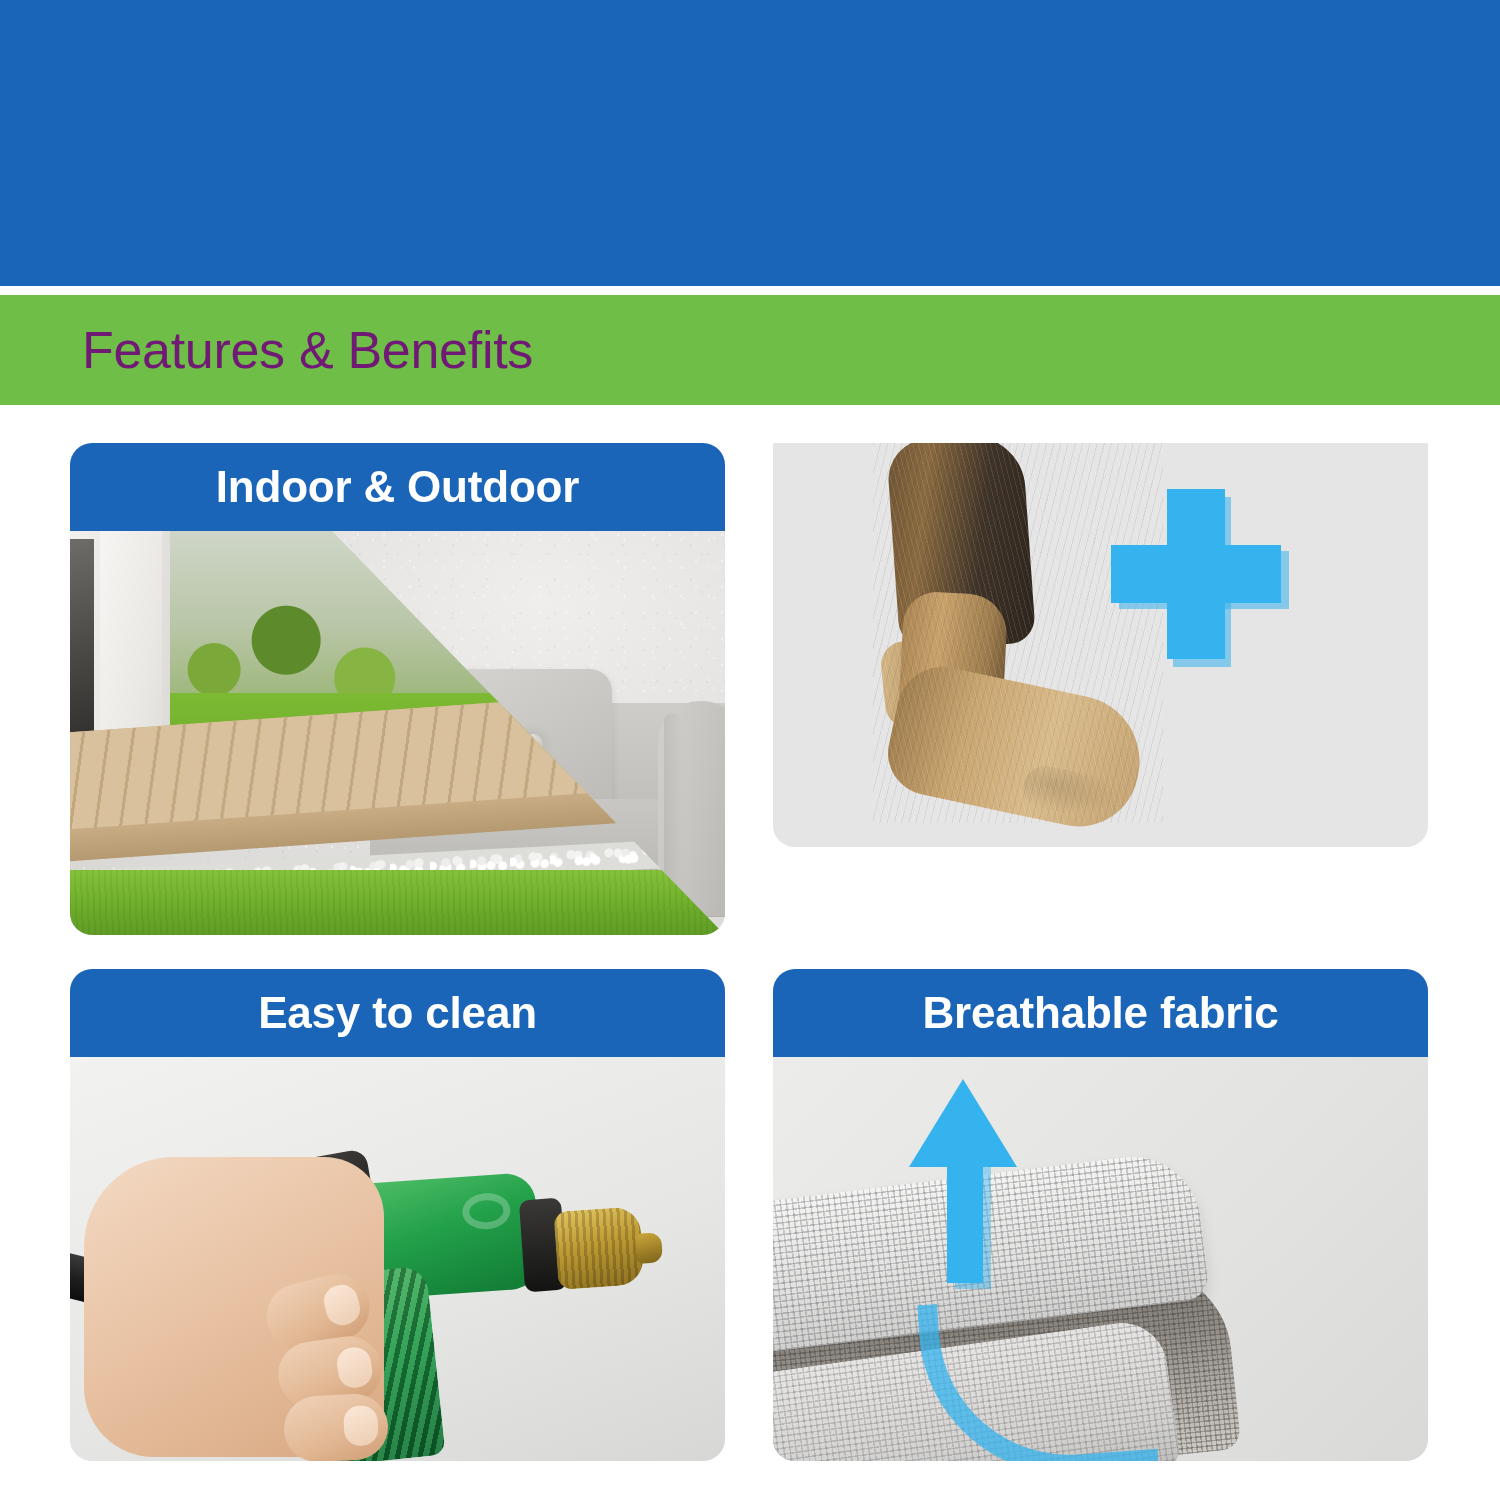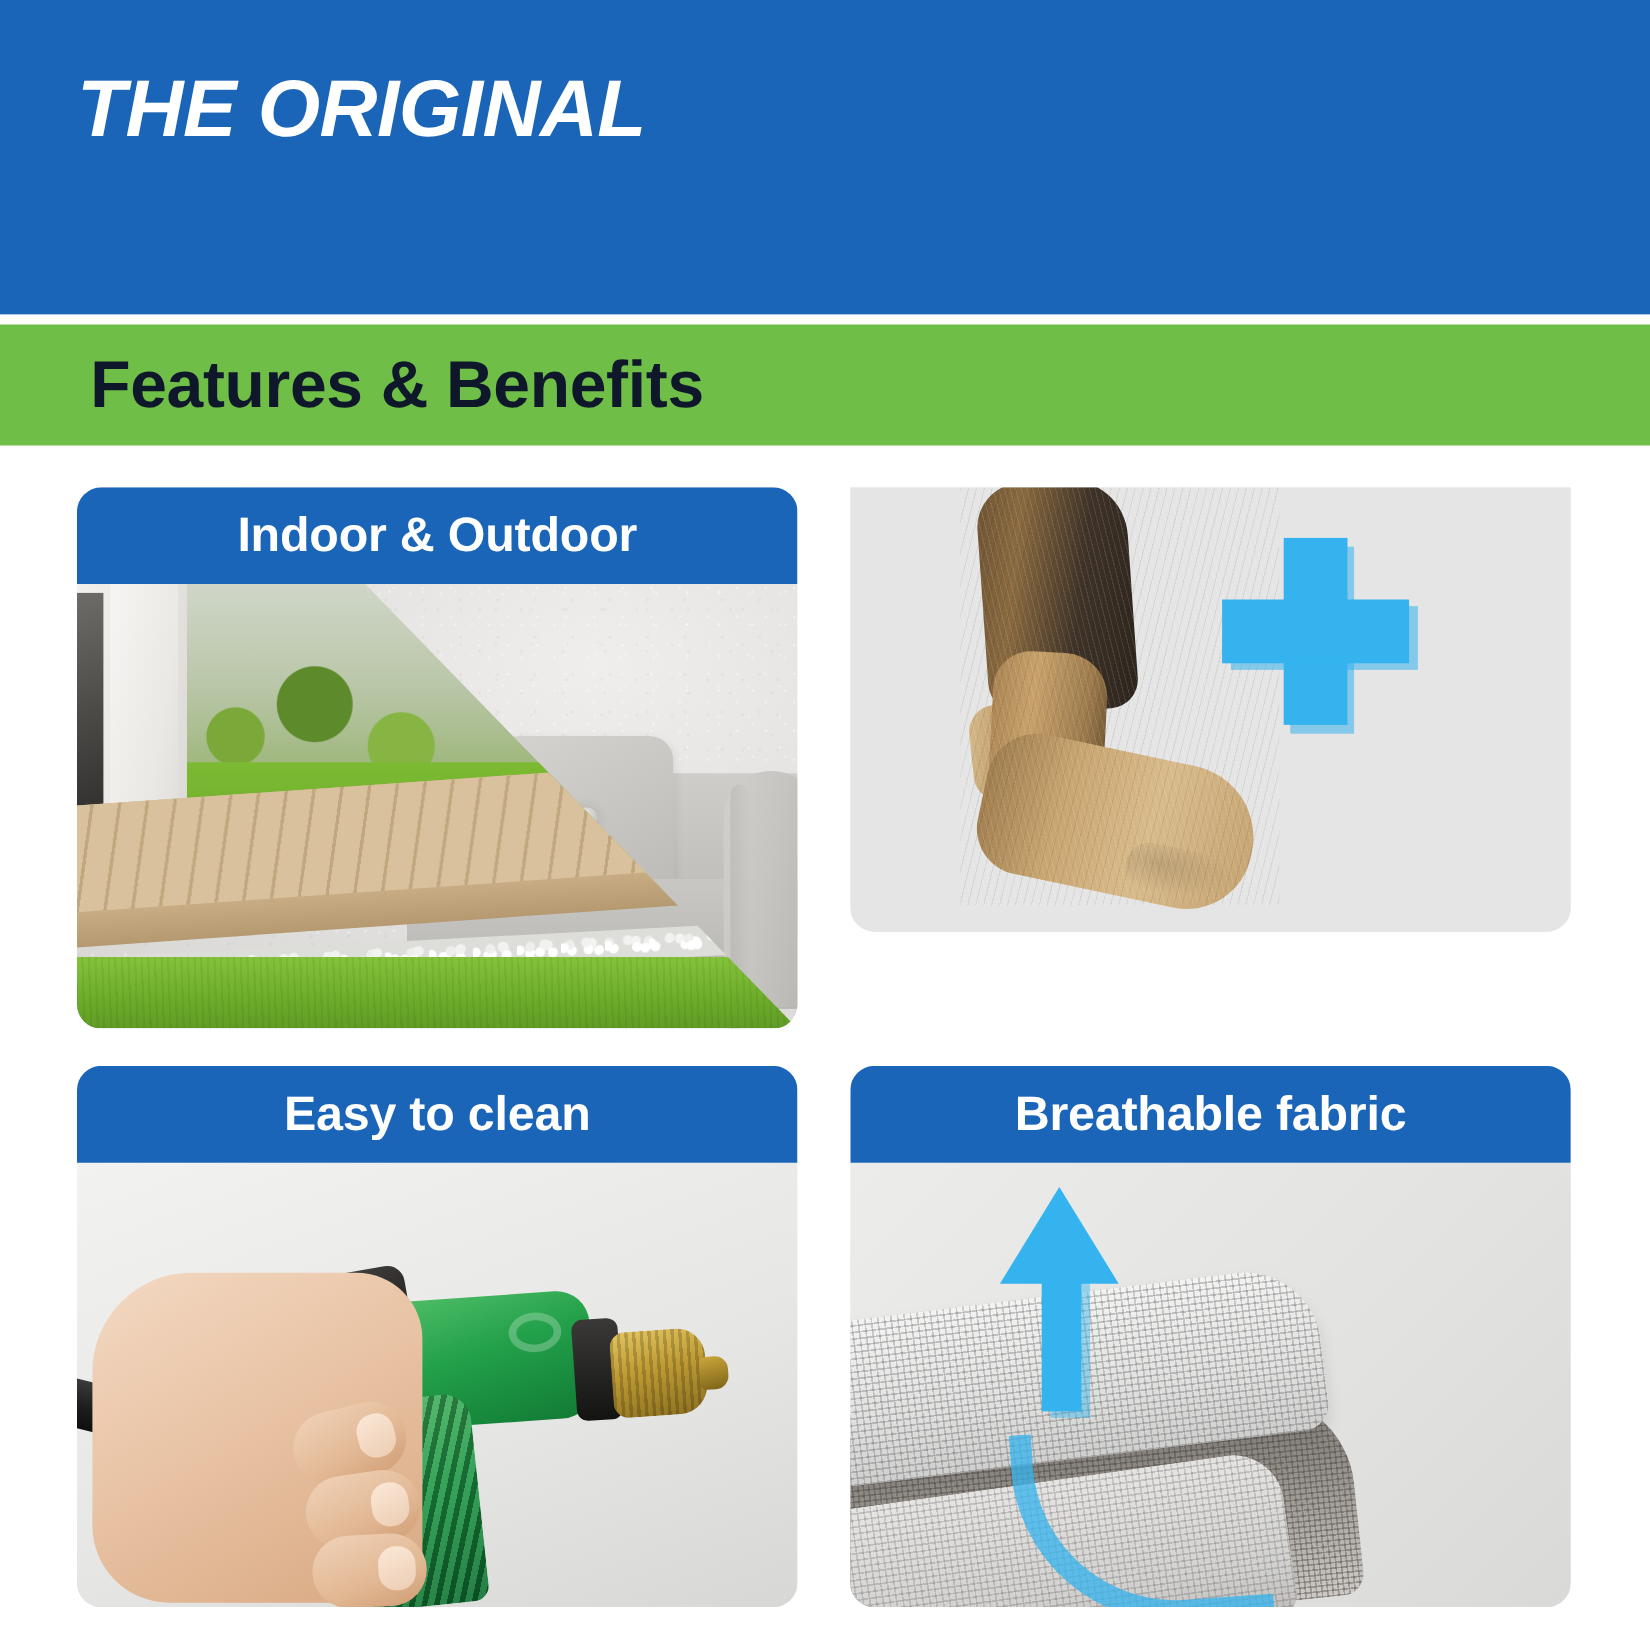--- a/index.html
+++ b/index.html
@@ -65,24 +65,24 @@
     top: 295px;
     width: 1500px;
     height: 110px;
     background: #6fbe48;
     box-sizing: border-box;
     padding-left: 82px;
     display: flex;
     align-items: center;
   }
   .banner-title {
-    font-size: 60px;
+    font-size: 52px;
     line-height: 56px;
-    font-weight: 700;
-    color: #0f172a;
+    font-weight: 400;
+    color: #701a75;
     letter-spacing: -0.3px;
   }
 
   
   .grid {
     position: absolute;
     left: 70px;
     top: 443px;
     width: 1358px;
     height: 1018px;
@@ -476,21 +476,20 @@
     border-radius: 8px 18px 26px 10px;
     transform: rotate(-12deg);
   }
 </style>
 </head>
 <body>
 
 <div class="page">
 
   <div class="header-bar">
-    <div class="title-line1">THE ORIGINAL</div>
   </div>
 
   <div class="banner-gap"></div>
   <div class="green-bar">
     <div class="banner-title">Features &amp; Benefits</div>
   </div>
 
   <div class="grid">
 
     <div class="card">

